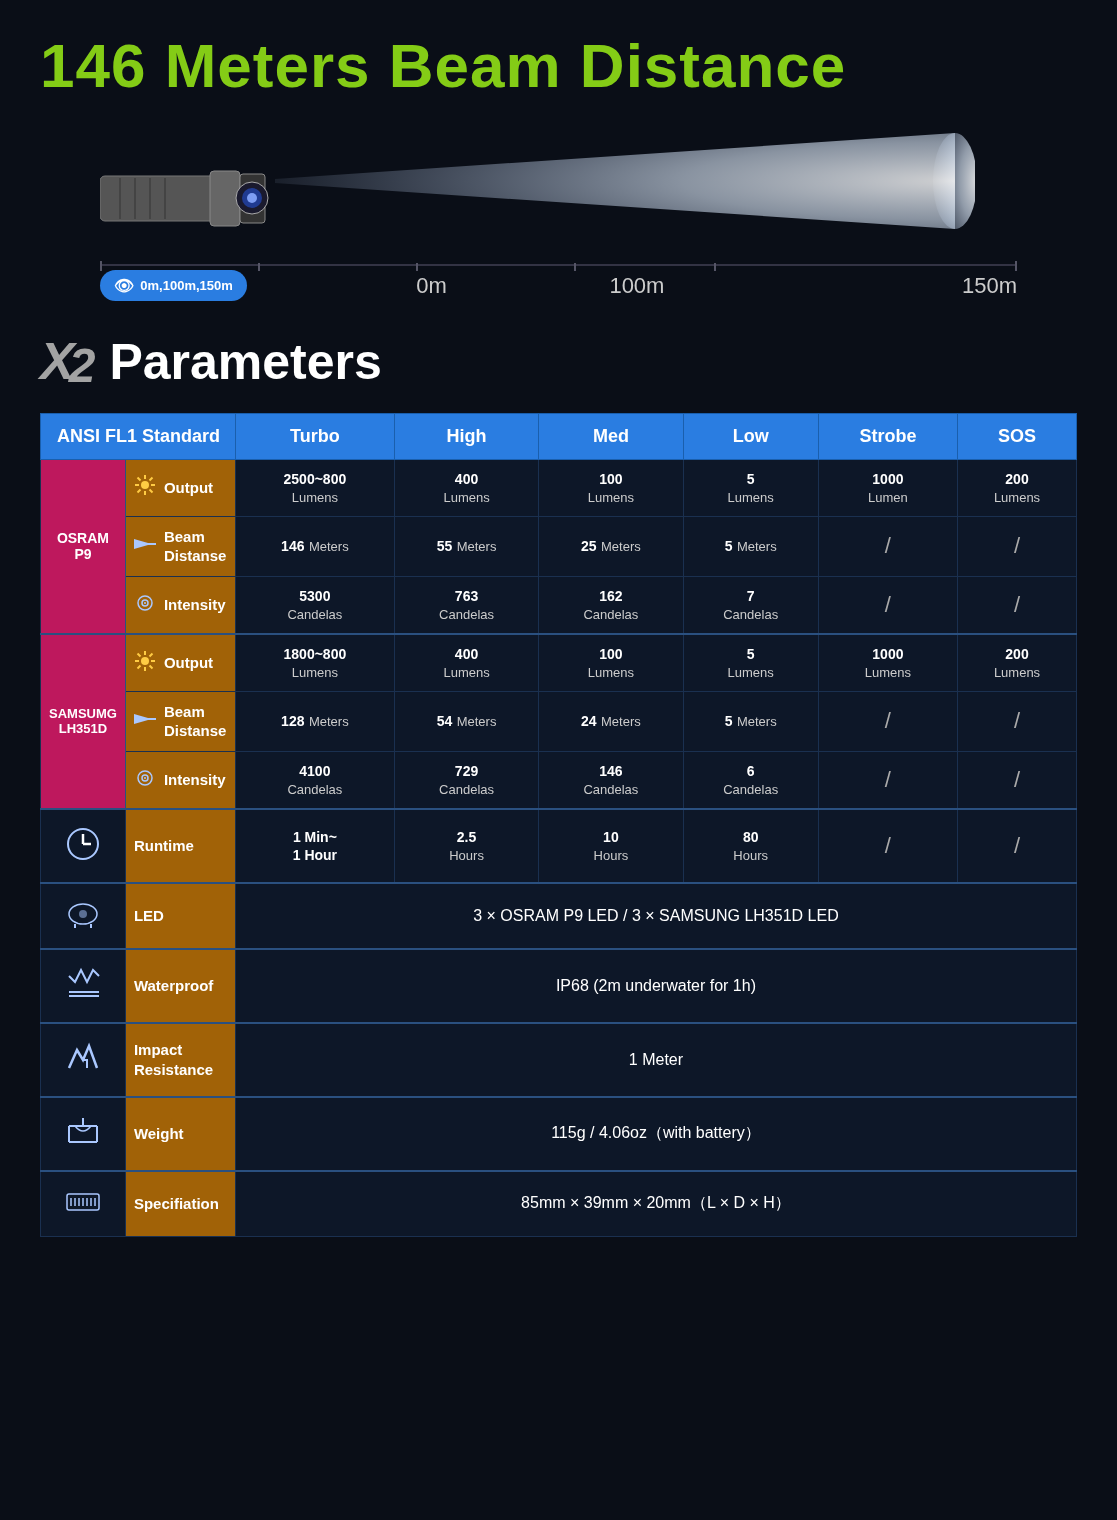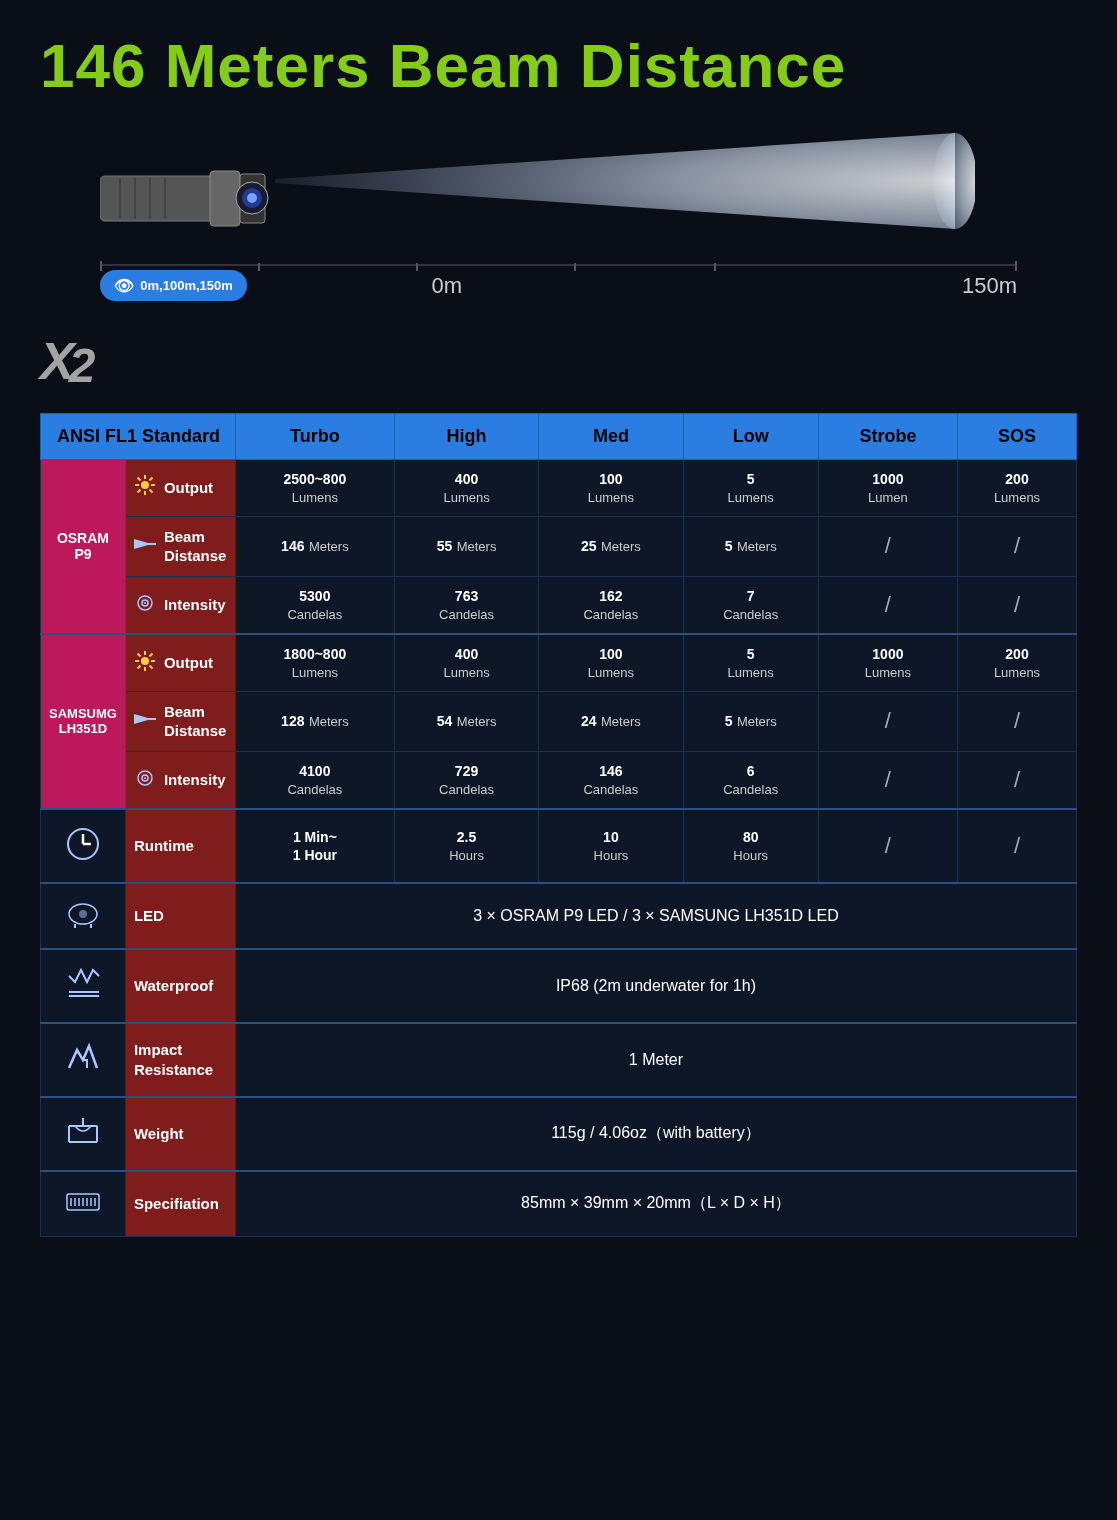--- a/index.html
+++ b/index.html
@@ -68,21 +68,21 @@
     }
 
     .params-table {
       width: 100%;
       border-collapse: collapse;
       border: 1px solid #2a5080;
     }
 
     .params-table th {
       background-color: #2a7de1;
-      color: #000000;
+      color: #ffffff;
       font-size: 18px;
       font-weight: 700;
       padding: 12px 8px;
       text-align: center;
       border: 1px solid #1a5fad;
     }
 
     .params-table th.first-col {
       text-align: left;
       padding-left: 16px;
@@ -100,21 +100,21 @@
 
     .params-table td.group-label {
       background-color: #be185d;
       font-weight: 700;
       font-size: 15px;
       text-align: center;
       vertical-align: middle;
     }
 
     .params-table td.row-label {
-      background-color: #7f1d1d;
+      background-color: #a16207;
       text-align: left;
       padding-left: 8px;
       margin-left: 41px;
     }
 
     .params-table tr.section-divider td {
       border-top: 2px solid #2a5080;
     }
 
     .row-label-inner {
@@ -208,27 +208,29 @@
   <div style="position:absolute; bottom:30px; left:calc(60px + (997px - 120px) * 0.36); width:2px; height:8px; background:#556;"></div>
   <div style="position:absolute; bottom:30px; left:calc(60px + (997px - 120px) * 0.54); width:2px; height:8px; background:#556;"></div>
   <div style="position:absolute; bottom:30px; left:calc(60px + (997px - 120px) * 0.70); width:2px; height:8px; background:#556;"></div>
   <div style="position:absolute; bottom:30px; right:60px; width:2px; height:10px; background:#556;"></div>
 
   <div style="position:absolute; bottom:0; left:60px; right:60px; display:flex; align-items:center;">
     <div class="visible-range-badge">
       <span class="eye-icon">👁</span>
       <span style="font-size:13px;">0m,100m,150m</span>
     </div>
-    <span style="flex:1; text-align:center; padding-left:10px;" class="ruler-label">0m</span>
+    <span style="flex:1; text-align:right; padding-left:10px;" class="ruler-label">0m</span>
+    <span style="flex:2; text-align:center;" class="ruler-label">100m</span>
     <span style="flex:1; text-align:right;" class="ruler-label">150m</span>
   </div>
 </div>
 
 <div class="section-title">
   <span class="x2-logo">X<span style="font-size:48px; vertical-align:middle; margin-left:-4px;">2</span></span>
+  <span>Parameters</span>
 </div>
 
 <table class="params-table">
   <thead>
     <tr>
       <th colspan="2" class="first-col">ANSI FL1 Standard</th>
       <th>Turbo</th>
       <th>High</th>
       <th>Med</th>
       <th>Low</th>

